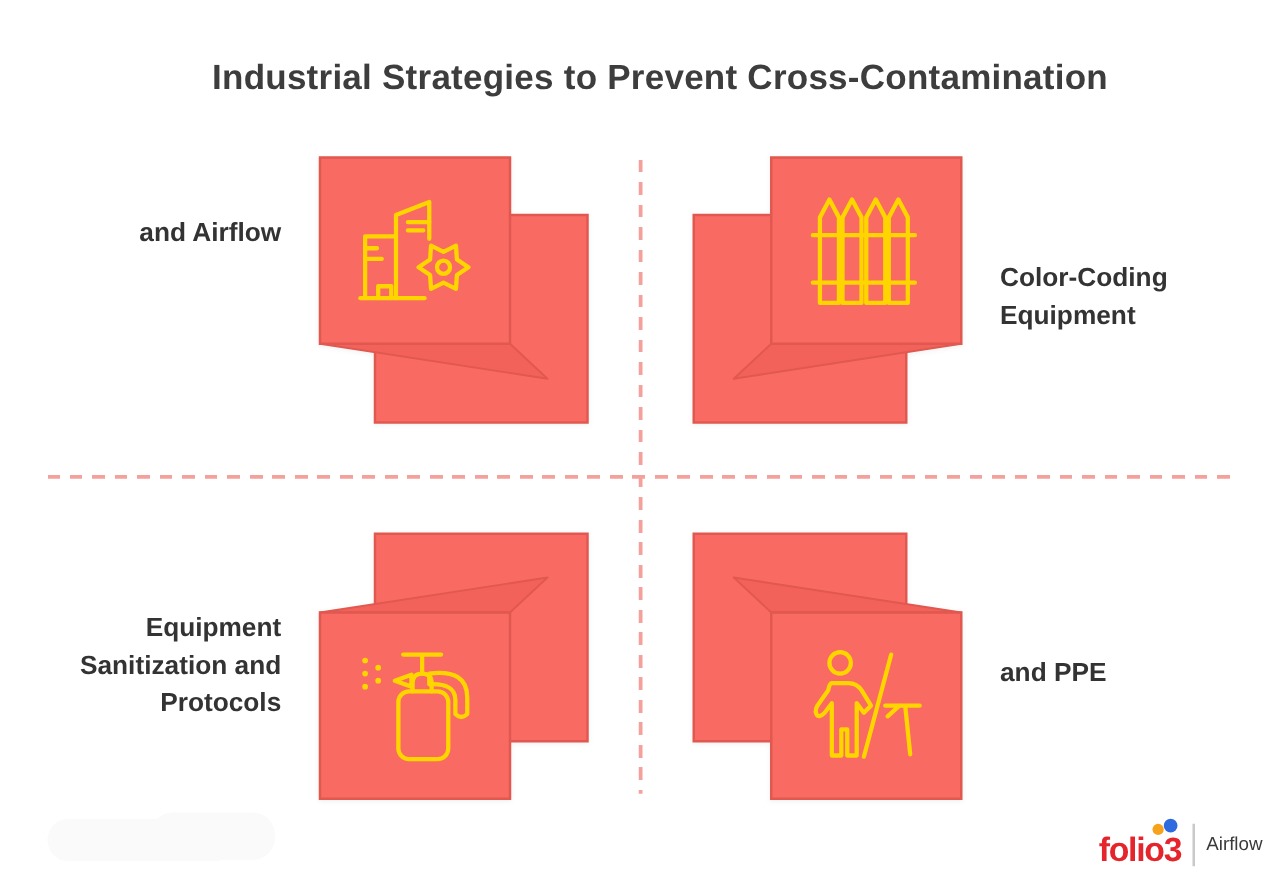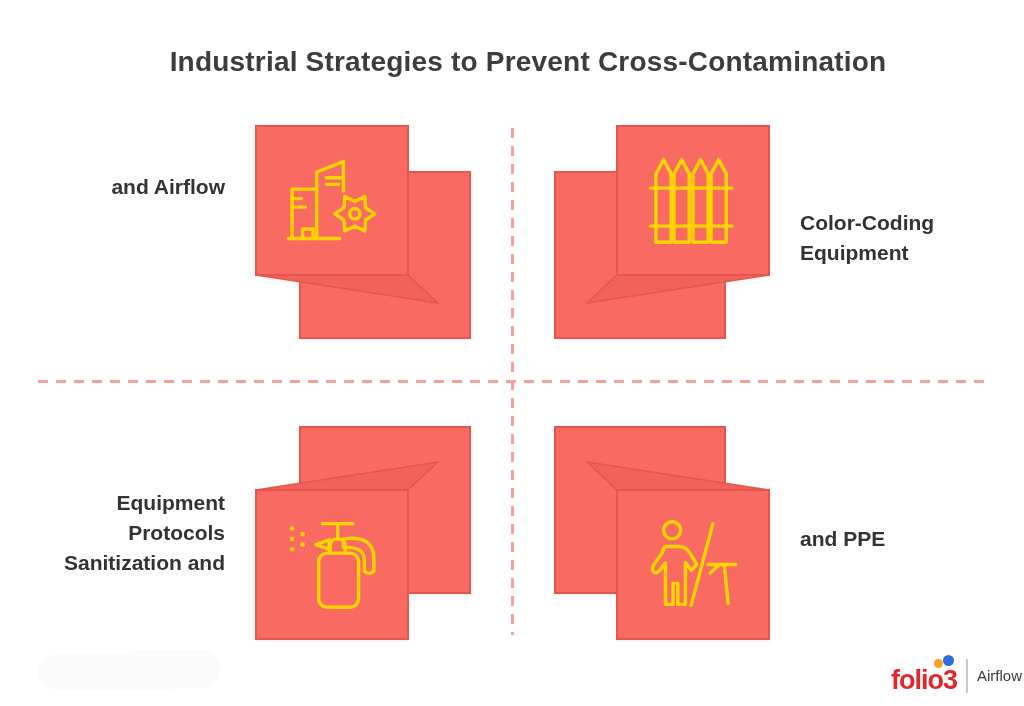--- a/index.html
+++ b/index.html
@@ -28,21 +28,21 @@
   .label.right{text-align:right;left:30px;width:195px;}
   .label.left{text-align:left;left:800px;width:215px;margin-top:36px;}
   .label.q1{top:172px;}
   .label.q2{top:172px;}
   .label.q3{top:488px;}
   .label.q4{top:488px;}
   
   .watermark-blob{position:absolute;left:38px;top:655px;width:150px;height:34px;background:#fafafa;border-radius:18px;}
   .watermark-blob2{position:absolute;left:120px;top:650px;width:100px;height:38px;background:#fafafa;border-radius:18px;}
   
-  .logo{position:absolute;right:2px;bottom:10px;display:flex;align-items:center;gap:9px;}
+  .logo{position:absolute;right:14px;bottom:10px;display:flex;align-items:center;gap:9px;}
   .logo-brand-wrap{position:relative;padding-top:10px;}
   .logo-brand{font-size:27px;font-weight:bold;color:var(--logo-red,#e4252b);letter-spacing:-1px;}
   .logo-dot{position:absolute;border-radius:50%;}
   .logo-dot.orange{width:9px;height:9px;background:var(--logo-dot-orange,#f6a21d);left:43px;top:4px;}
   .logo-dot.blue{width:11px;height:11px;background:var(--logo-dot-blue,#2f6bdf);left:52px;top:0px;}
   .logo-sep{width:2px;height:34px;background:#c9c9c9;}
   .logo-suffix{font-size:15px;color:var(--logo-suffix-text,#3a3a3a);font-weight:500;}
 </style>
 </head>
 <body>
@@ -140,22 +140,22 @@
 
   <div class="label right q1">
     <span>and Airflow</span>
   </div>
   <div class="label left q2">
     <span>Color-Coding</span>
     <span>Equipment</span>
   </div>
   <div class="label right q3">
     <span>Equipment</span>
+    <span>Sanitization and</span>
     <span>Protocols</span>
-    <span>Sanitization and</span>
   </div>
   <div class="label left q4">
     <span>and PPE</span>
   </div>
 
   <div class="watermark-blob"></div>
   <div class="watermark-blob2"></div>
 
   <div class="logo">
     <span class="logo-brand-wrap">

